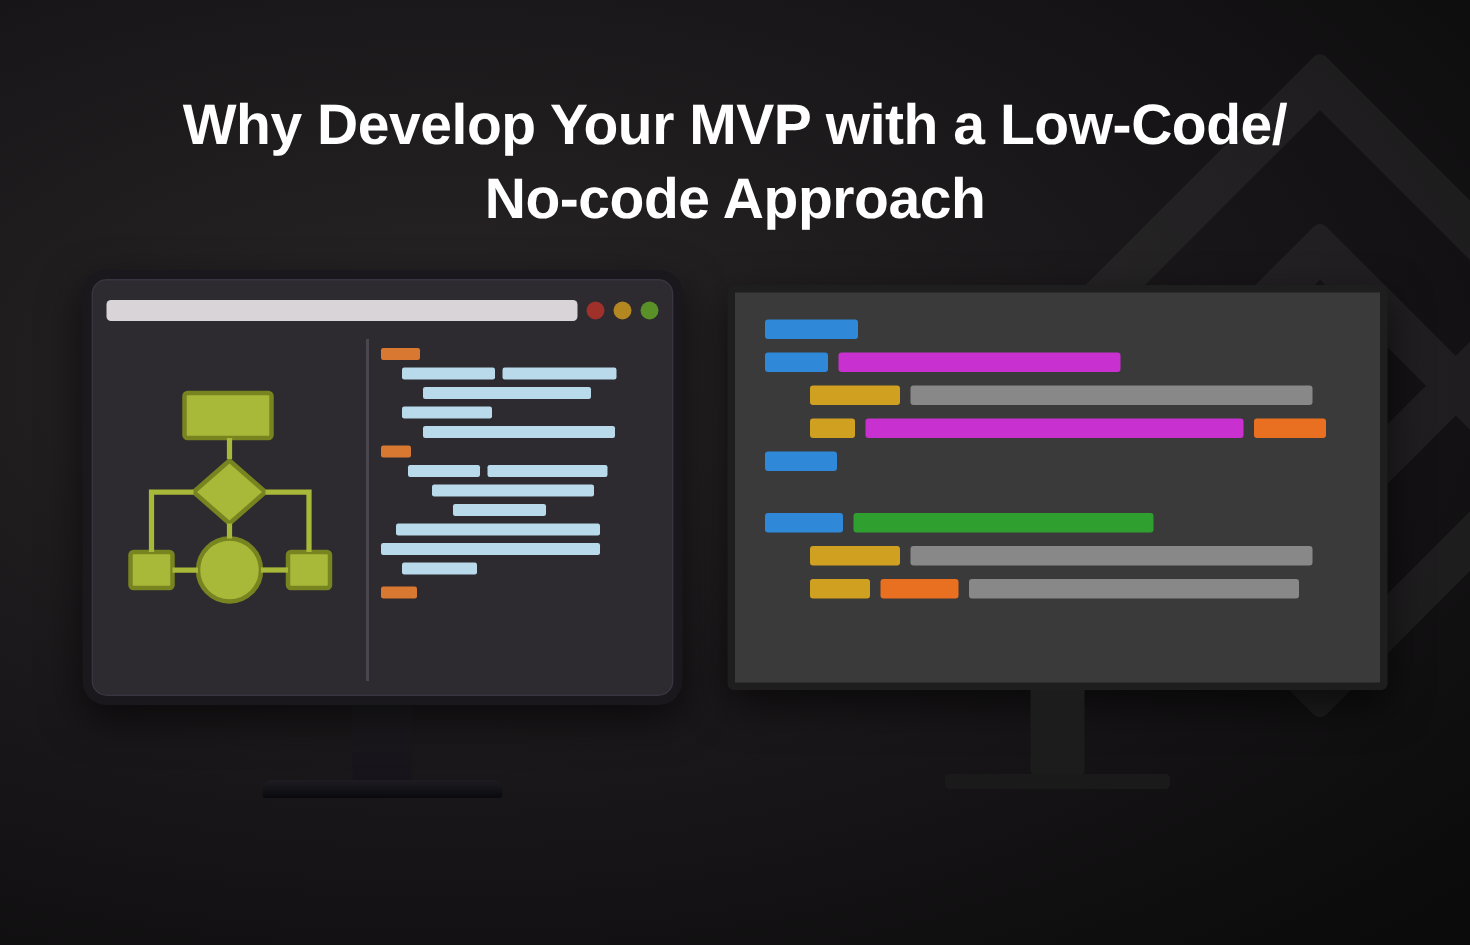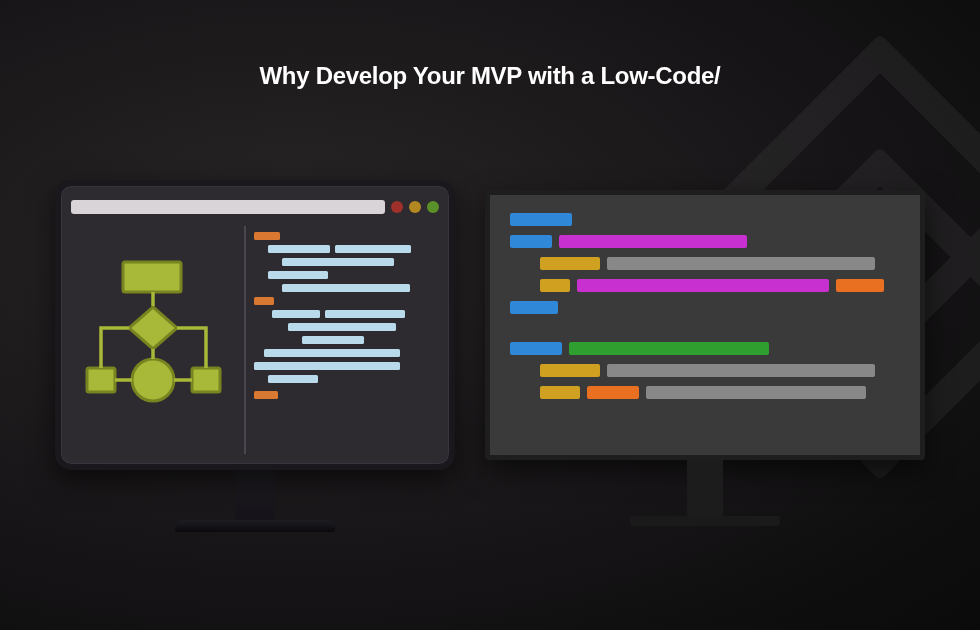--- a/index.html
+++ b/index.html
@@ -27,21 +27,21 @@
       border-radius: 6px;
     }
     .bg-pattern::before { width: 180px; height: 180px; top: 0; left: 0; }
     .bg-pattern::after { width: 180px; height: 180px; top: 80px; left: 80px; }
     .title {
       position: absolute;
       top: 60px;
       left: 0; right: 0;
       text-align: center;
       color: #fff;
-      font-size: 24px;
+      font-size: 38px;
       font-weight: 700;
       line-height: 1.3;
       letter-spacing: -0.3px;
     }
     .monitors {
       position: absolute;
       top: 180px;
       left: 0; right: 0;
       display: flex;
       justify-content: center;
@@ -145,20 +145,21 @@
     }
     .base.b2 { width: 150px; height: 10px; background: #1a1a1a; border-radius: 3px; }
   </style>
 </head>
 <body>
 
 <div class="bg-pattern"></div>
 
 <div class="title">
   <span>Why Develop Your MVP with a Low-Code/</span><br>
+  <span>No-code Approach</span>
 </div>
 
 <div class="monitors">
 
   <div class="monitor">
     <div class="screen1">
       <div class="titlebar1">
         <div class="addr-bar"></div>
         <div class="dot red"></div>
         <div class="dot yellow"></div>

